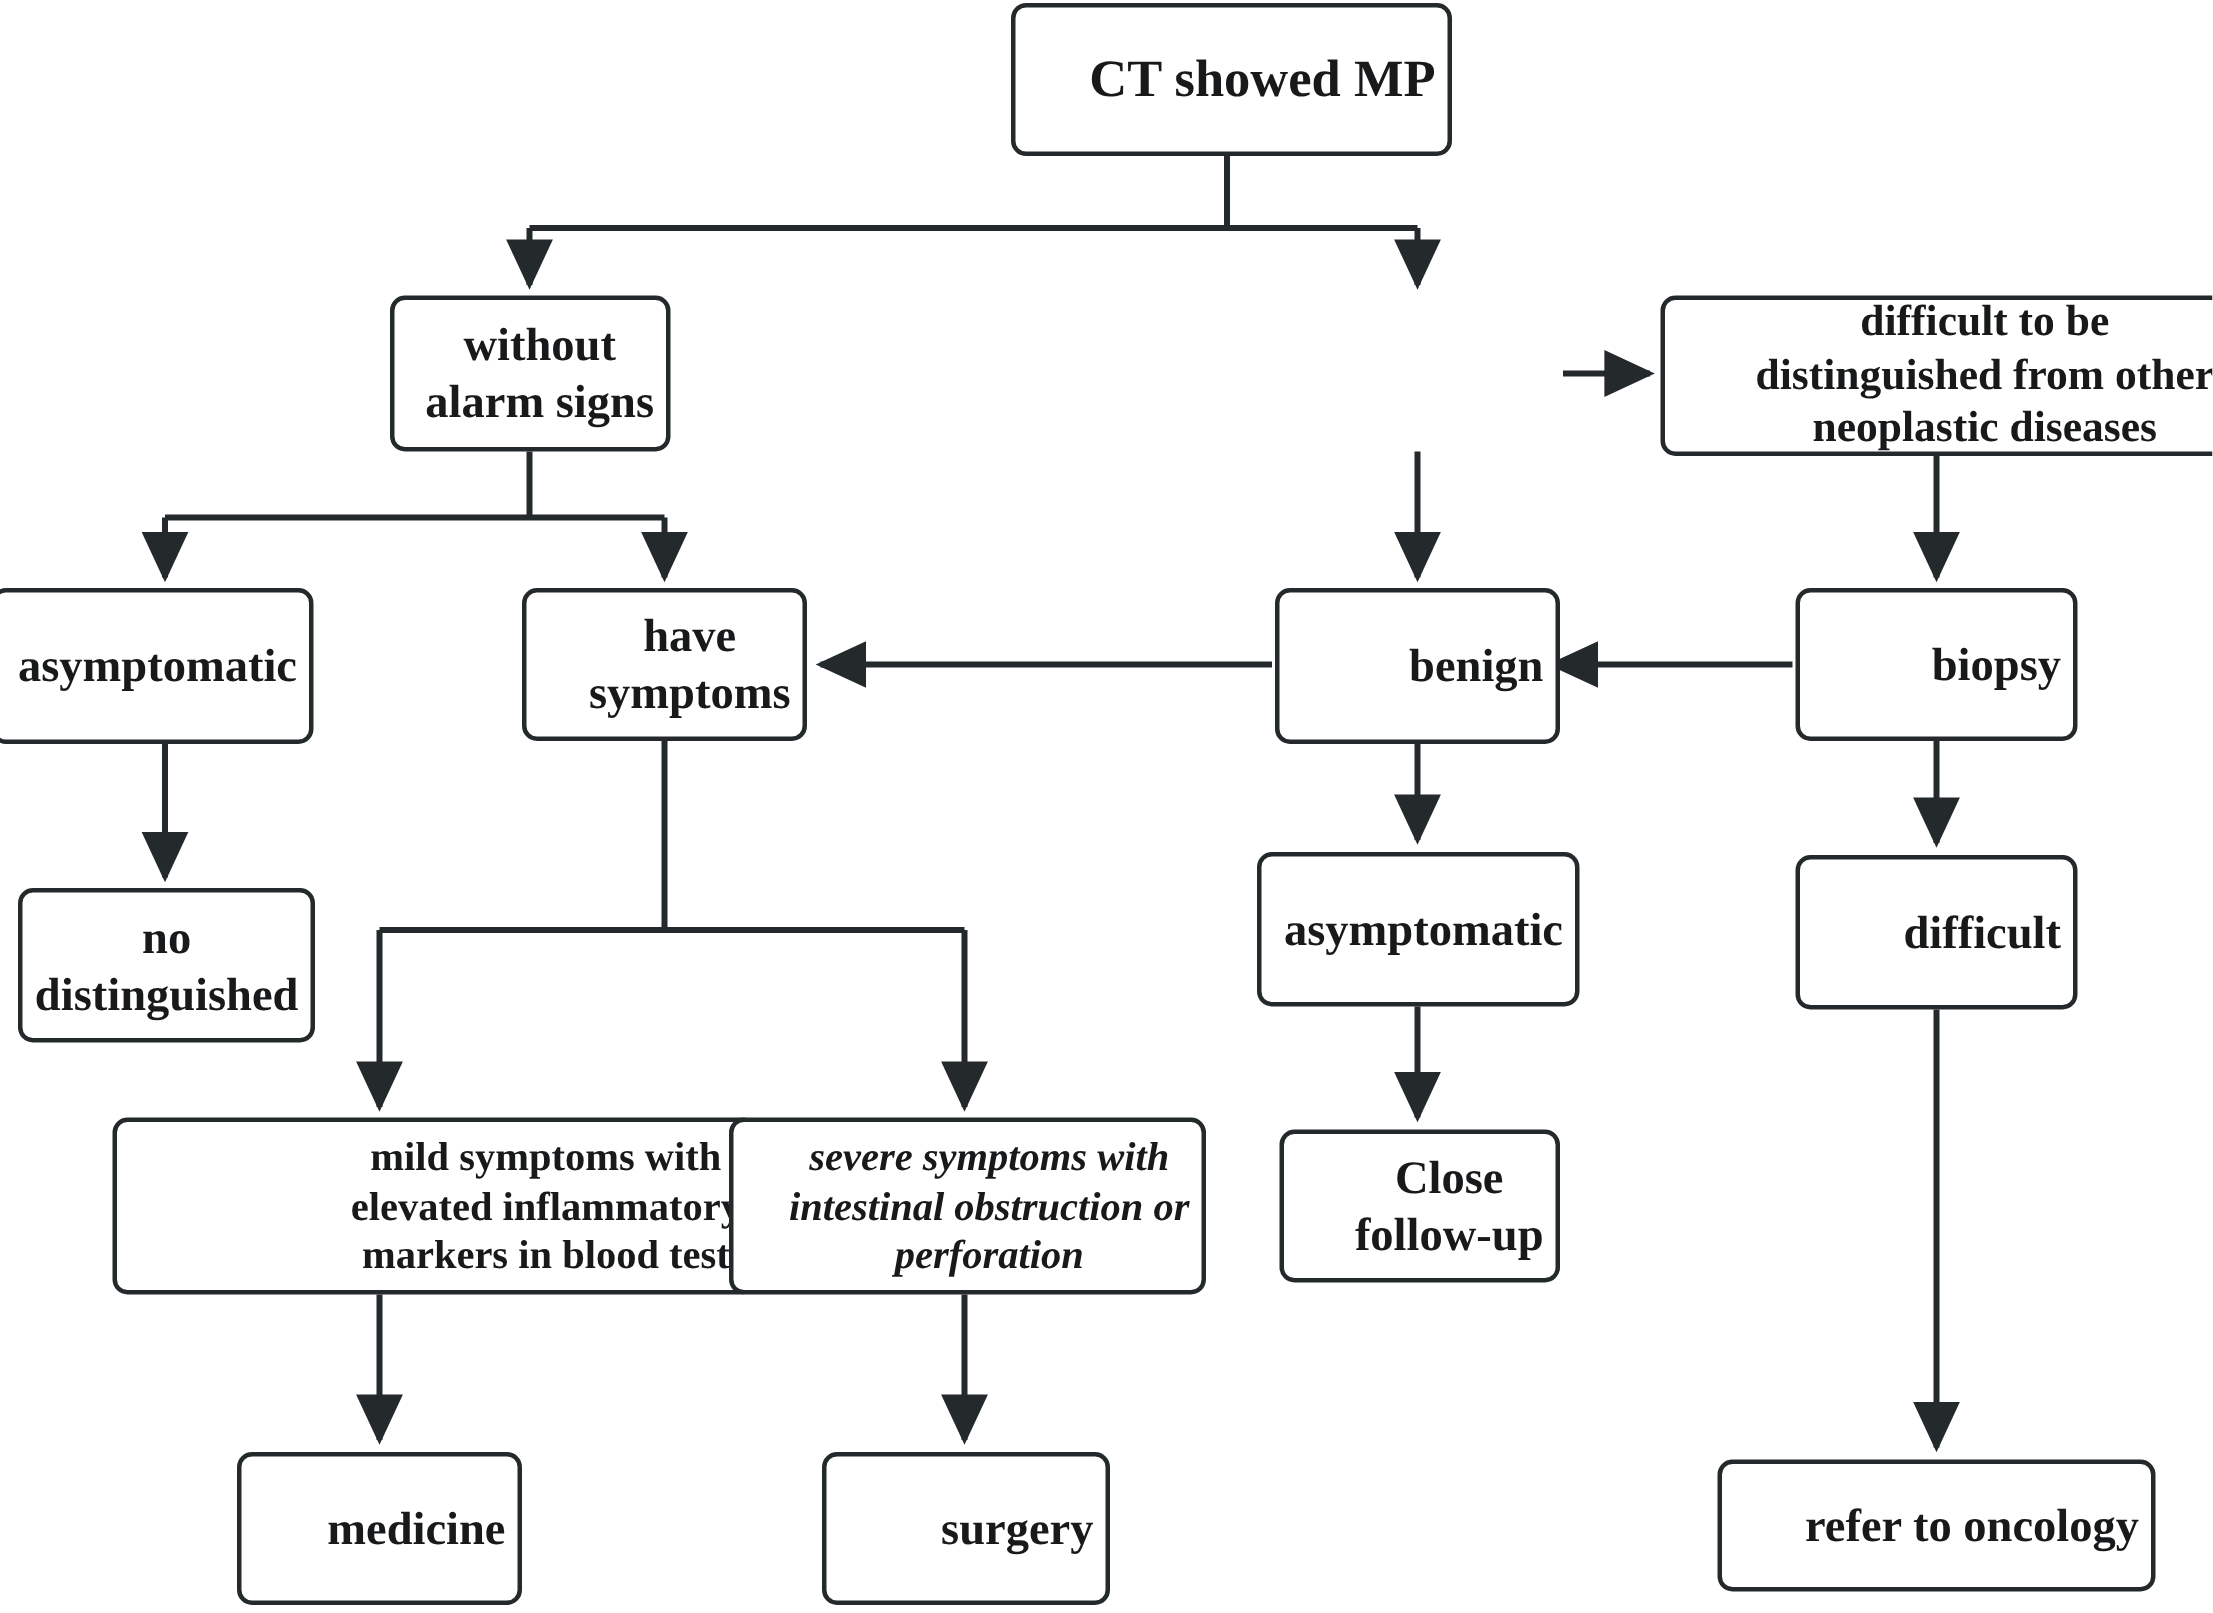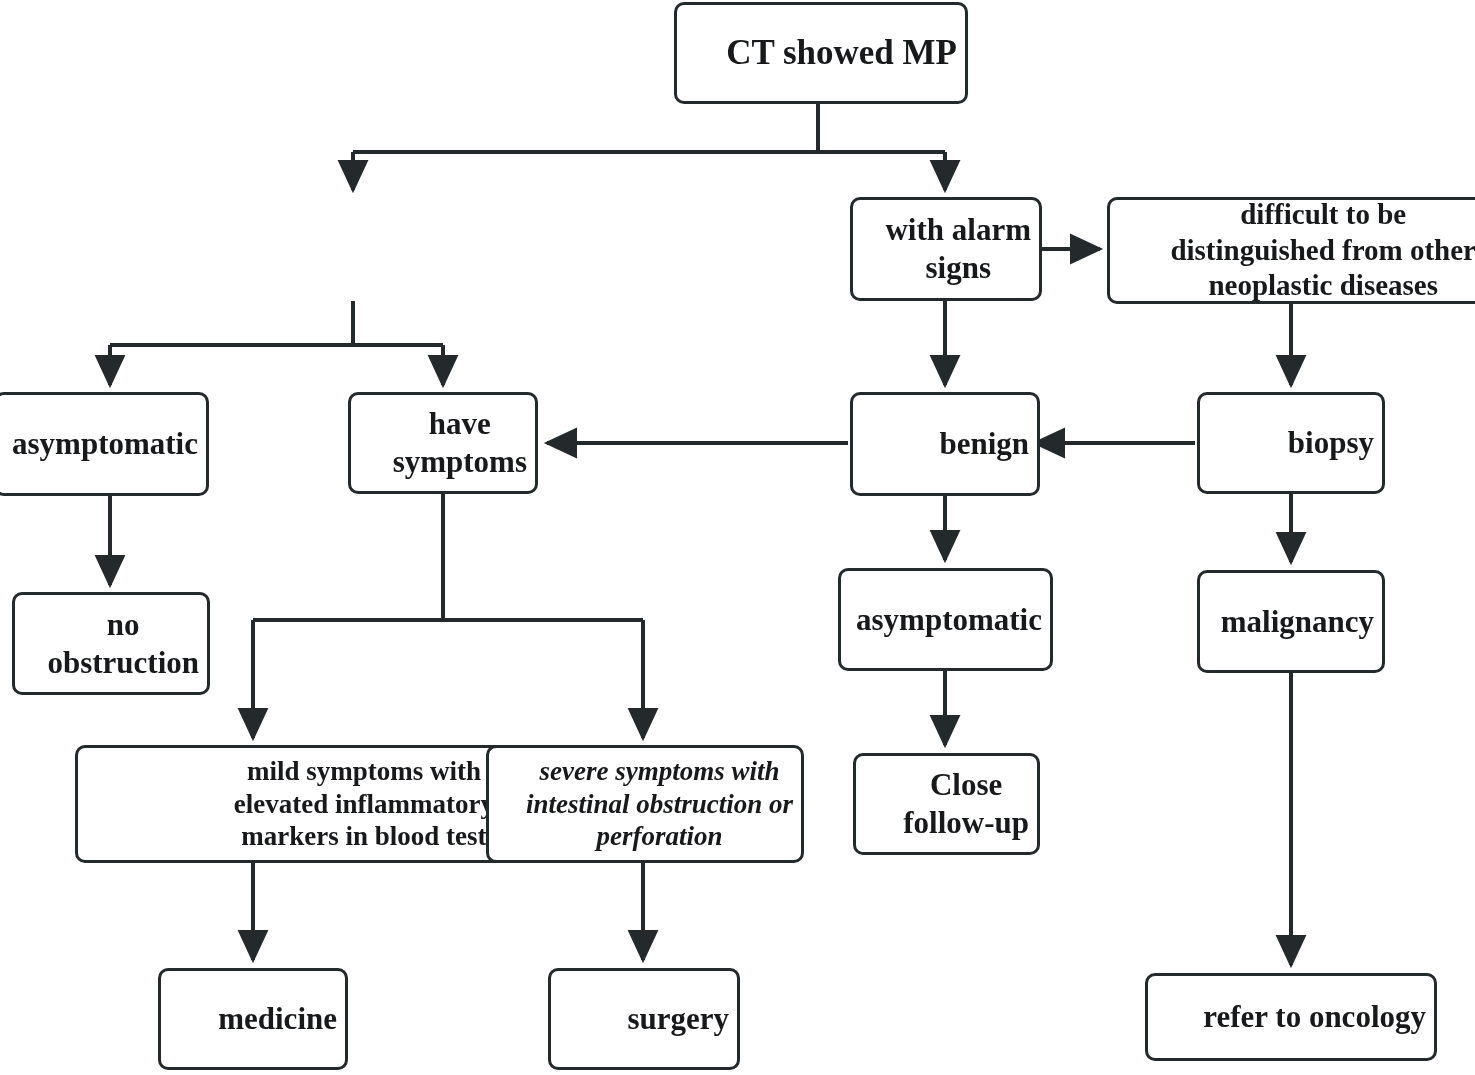--- a/index.html
+++ b/index.html
@@ -98,25 +98,25 @@
       <path d="M643,863 L643,960" marker-end="url(#arrowhead)"></path>
 
       <path d="M1291,673 L1291,965" marker-end="url(#arrowhead)"></path>
     </g>
   </svg>
 
   <div class="node fs-root" style="left:674px; top:2px; width:294px; height:102px;">
     <span class="label">CT showed MP</span>
   </div>
 
+  <div class="node fs-lg" style="left:260px; top:197px; width:187px; height:104px;">
+    <span class="label">without
+alarm signs</span>
+  </div>
 
-  <div class="node fs-lg" style="left:850px; top:197px; width:192px; height:104px;">
-    <span class="label">with alarm
-signs</span>
-  </div>
 
   <div class="node fs-md" style="left:1107px; top:197px; width:380px; height:107px;">
     <span class="label">difficult to be
 distinguished from other
 neoplastic diseases</span>
   </div>
 
   <div class="node fs-lg" style="left:-6px; top:392px; width:215px; height:104px;">
     <span class="label">asymptomatic</span>
   </div>
@@ -129,29 +129,29 @@
   <div class="node fs-lg" style="left:850px; top:392px; width:190px; height:104px;">
     <span class="label">benign</span>
   </div>
 
   <div class="node fs-lg" style="left:1197px; top:392px; width:188px; height:102px;">
     <span class="label">biopsy</span>
   </div>
 
   <div class="node fs-lg" style="left:12px; top:592px; width:198px; height:103px;">
     <span class="label">no
-obstruction</span>
+distinguished</span>
   </div>
 
   <div class="node fs-lg" style="left:838px; top:568px; width:215px; height:103px;">
     <span class="label">asymptomatic</span>
   </div>
 
   <div class="node fs-lg" style="left:1197px; top:570px; width:188px; height:103px;">
-    <span class="label">malignancy</span>
+    <span class="label">difficult</span>
   </div>
 
   <div class="node fs-sm" style="left:75px; top:745px; width:430px; height:118px;">
     <span class="label">mild symptoms with
 elevated inflammatory
 markers in blood test</span>
   </div>
 
   <div class="node fs-sm" style="left:486px; top:745px; width:318px; height:118px;font-style:italic;">
     <span class="label">severe symptoms with

